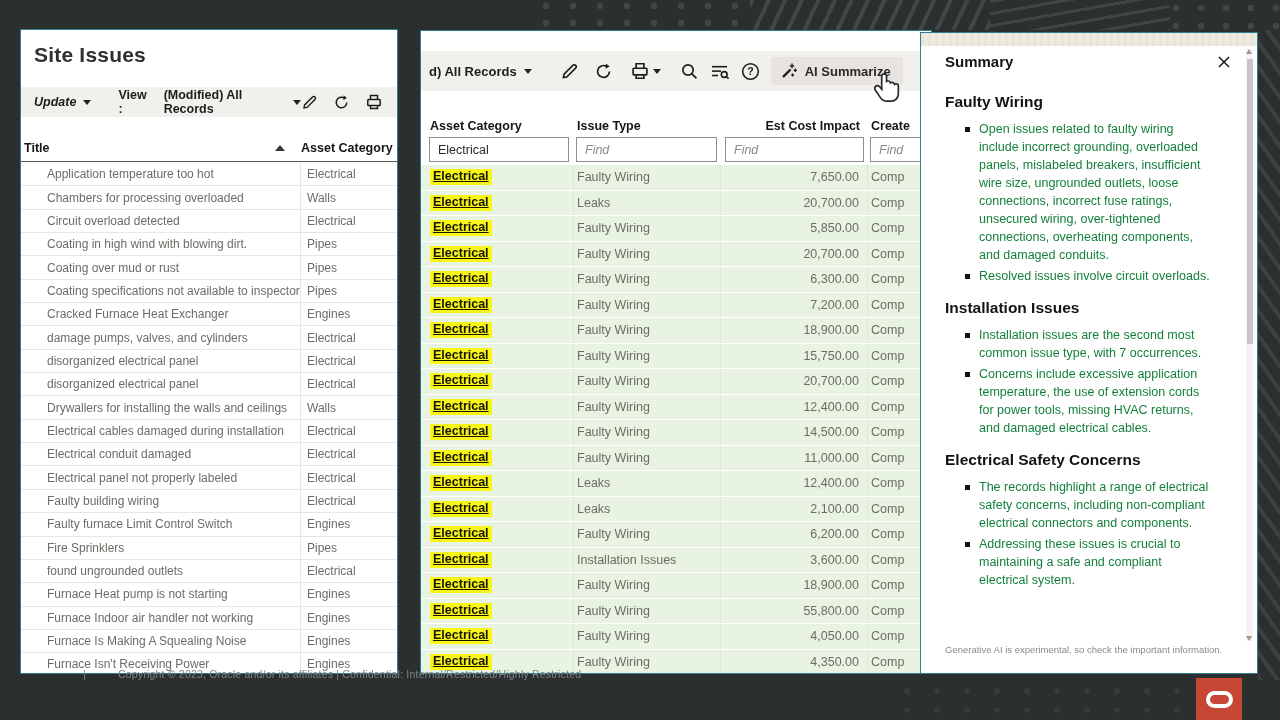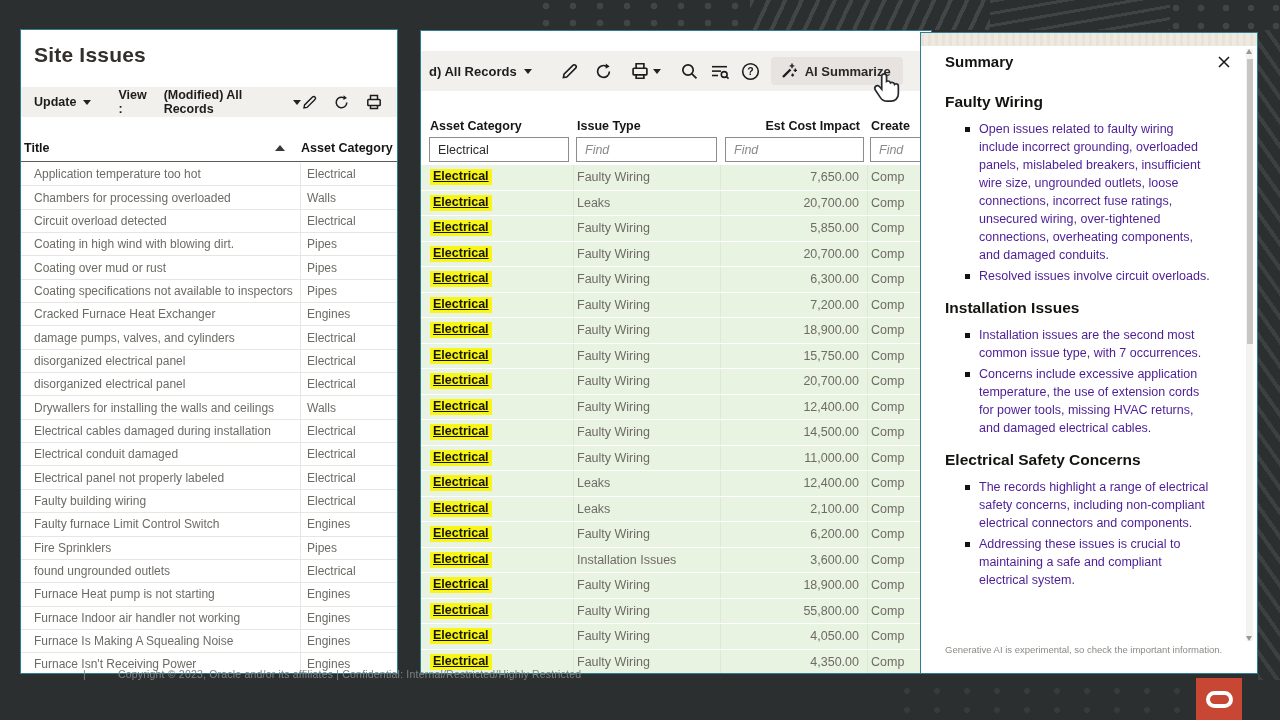--- a/index.html
+++ b/index.html
@@ -33,40 +33,40 @@
   .panel { position:absolute; background:#fff; border:1.5px solid #2f7d90; z-index:10; overflow:hidden; }
   #left-panel   { left:20px;  top:29px; width:378px; height:645px; }
   #middle-panel { left:420px; top:30px; width:512px; height:644px; }
   #summary-panel{ left:920px; top:32px; width:338px; height:642px; }
 
   
   .lp-title { position:absolute; left:13px; top:13px; font-size:21px; font-weight:700;
     color:#332f2b; letter-spacing:.2px; }
   .lp-toolbar { position:absolute; left:0; top:57px; width:100%; height:30px; background:#f2f0ed;
     display:flex; align-items:center; padding:0 14px 0 13px; font-size:12.5px; color:#1f1d1b; }
-  .lp-toolbar .lbl { font-weight:600; }
+  .lp-toolbar .lbl { font-weight:600;font-style:italic; }
   .lp-toolbar .view-lbl { font-weight:700; margin-left:27px; }
   .lp-toolbar .view-val { font-weight:600; margin-left:12px; }
   .caret-down { width:0; height:0; border-left:4.5px solid transparent; border-right:4.5px solid transparent;
     border-top:5.5px solid #242220; display:inline-block; margin-left:7px; }
   .tb-icons { margin-left:auto; display:flex; align-items:center; gap:15px; }
   .icon-btn { display:inline-flex; align-items:center; cursor:pointer; }
   .icon-btn svg { display:block; }
 
   .lp-header { position:absolute; left:0; top:104px; width:100%; height:28px;
     border-bottom:1px solid #5e5a55; display:flex; align-items:center;
     font-size:12.5px; font-weight:700; color:#161513; }
   .lp-header .h-title { padding-left:3px; width:254px; }
   .sort-asc { width:0; height:0; border-left:5px solid transparent; border-right:5px solid transparent;
     border-bottom:6px solid #3b3936; display:inline-block; margin-right:12px; }
   .lp-header .h-cat { padding-left:4px; }
   .lp-rows { position:absolute; left:0; top:133px; width:100%; bottom:0; overflow:hidden; }
   .lp-row { height:23.35px; display:flex; align-items:center; border-bottom:1px solid #e8e6e3;
     font-size:12px; color:#6e6b66; }
-  .lp-row .c-title { width:280px; padding-left:13px; border-right:1px solid #e8e6e3;
+  .lp-row .c-title { width:280px; padding-left:26px; border-right:1px solid #e8e6e3;
     height:100%; display:flex; align-items:center; white-space:nowrap; overflow:hidden; }
   .lp-row .c-cat { padding-left:6px; white-space:nowrap; }
 
   
   .mp-toolbar { position:absolute; left:0; top:20px; width:100%; height:40px; background:#f2f0ed;
     display:flex; align-items:center; padding:0 10px 0 8px; font-size:13px; color:#1f1d1b; }
   .mp-view { font-weight:600; white-space:nowrap; }
   .mp-toolbar .i-pencil { margin-left:28px; }
   .mp-toolbar .i-refresh { margin-left:15px; }
   .mp-toolbar .i-print { margin-left:17px; }
@@ -108,21 +108,21 @@
   
   .sp-topstrip { position:absolute; left:0; top:0; width:100%; height:13px;
     background:repeating-linear-gradient(90deg,#e8e2d7 0 3px,#efeae1 3px 7px); }
   .sp-header { position:absolute; left:24px; right:26px; top:20px; display:flex;
     justify-content:space-between; align-items:center; }
   .sp-title { font-size:15px; font-weight:800; color:#141310; }
   .sp-close { cursor:pointer; display:flex; }
   .sp-body { position:absolute; left:24px; right:44px; top:46px; }
   .sp-h { font-size:15.5px; font-weight:800; color:#141310; margin:14px 0 9px; }
   .sp-ul { list-style:none; padding-left:34px; margin:0 0 4px; }
-  .sp-ul li { position:relative; font-size:12.5px; line-height:1.44; color:#4c1d95; margin-bottom:3px; }
+  .sp-ul li { position:relative; font-size:12.5px; line-height:1.44; color:#15803d; margin-bottom:3px; }
   .sp-ul li::before { content:""; position:absolute; left:-14px; top:7px; width:5px; height:5px; background:#141310; }
   .sp-note { position:absolute; left:24px; bottom:18px; font-size:9.5px; color:#8d8984; }
   .sp-scroll { position:absolute; right:4px; top:16px; width:7px; height:592px; background:#f3f3f2; }
   .sp-thumb { position:absolute; left:0.5px; top:10px; width:6px; height:285px; background:#c7c6c4; }
   .sp-arr-up { position:absolute; left:0; top:0; width:0; height:0;
     border-left:3.5px solid transparent; border-right:3.5px solid transparent; border-bottom:5px solid #9a9894; }
   .sp-arr-dn { position:absolute; left:0; bottom:0; width:0; height:0;
     border-left:3.5px solid transparent; border-right:3.5px solid transparent; border-top:5px solid #9a9894; }
 
   

